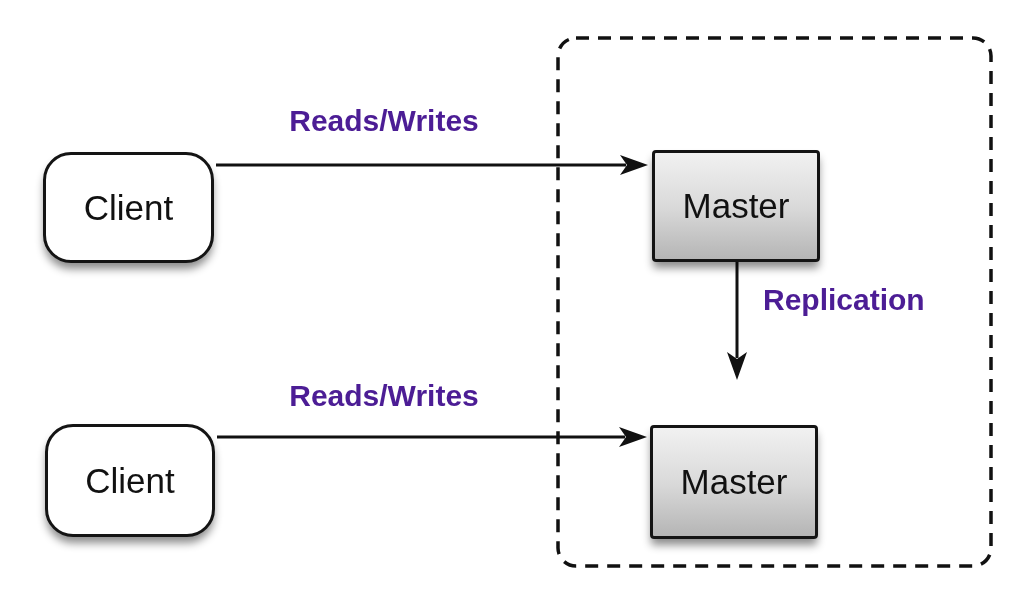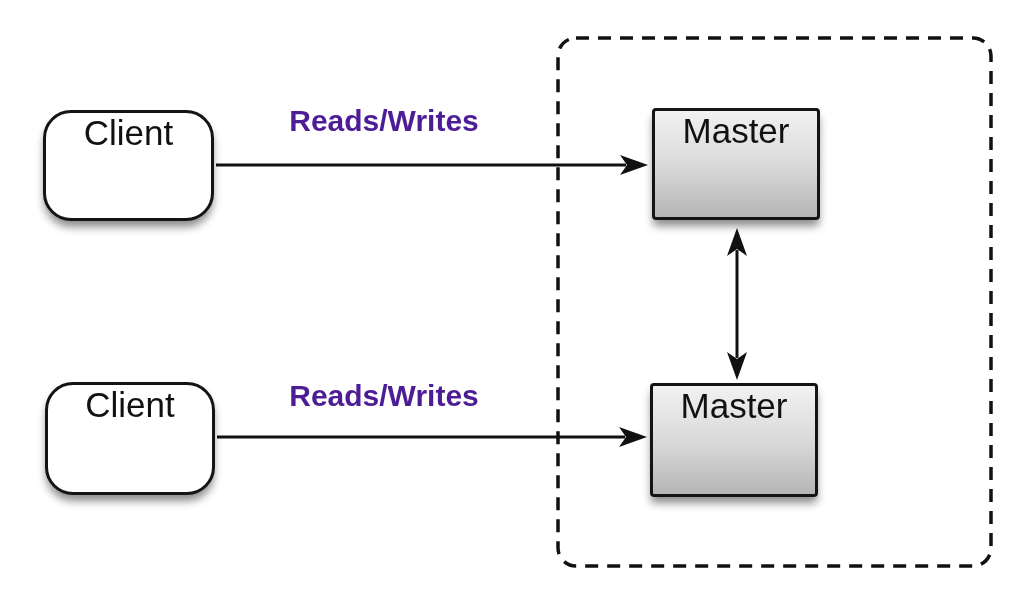--- a/index.html
+++ b/index.html
@@ -18,25 +18,26 @@
   .arrow-layer {
     position: absolute;
     left: 0; top: 0;
     width: 1028px; height: 610px;
   }
   .node {
     position: absolute;
     box-sizing: border-box;
     border: 3px solid #141414;
     display: flex;
-    align-items: flex-start;
+    align-items: center;
     justify-content: center;
     font-size: 35px;
     color: #111111;
     box-shadow: 0 7px 9px -1px rgba(0,0,0,0.45);
+    margin-top: 42px;
   }
   .client {
     background: #ffffff;
     border-radius: 28px;
   }
   .master {
     background: linear-gradient(180deg, #f1f1f1 0%, #d9d9d9 52%, #b5b5b5 100%);
     border-radius: 4px;
   }
   .client-top    { left: 43px;  top: 110px; width: 171px; height: 111px; }
@@ -94,14 +95,15 @@
   </div>
 
   <div class="node master master-bottom">
     <span>Master</span>
   </div>
 
   <div class="edge-label rw-top">Reads/Writes</div>
 
   <div class="edge-label rw-bottom">Reads/Writes</div>
 
+  <div class="edge-label repl">Replication</div>
 
 </div>
 
 </body></html>

